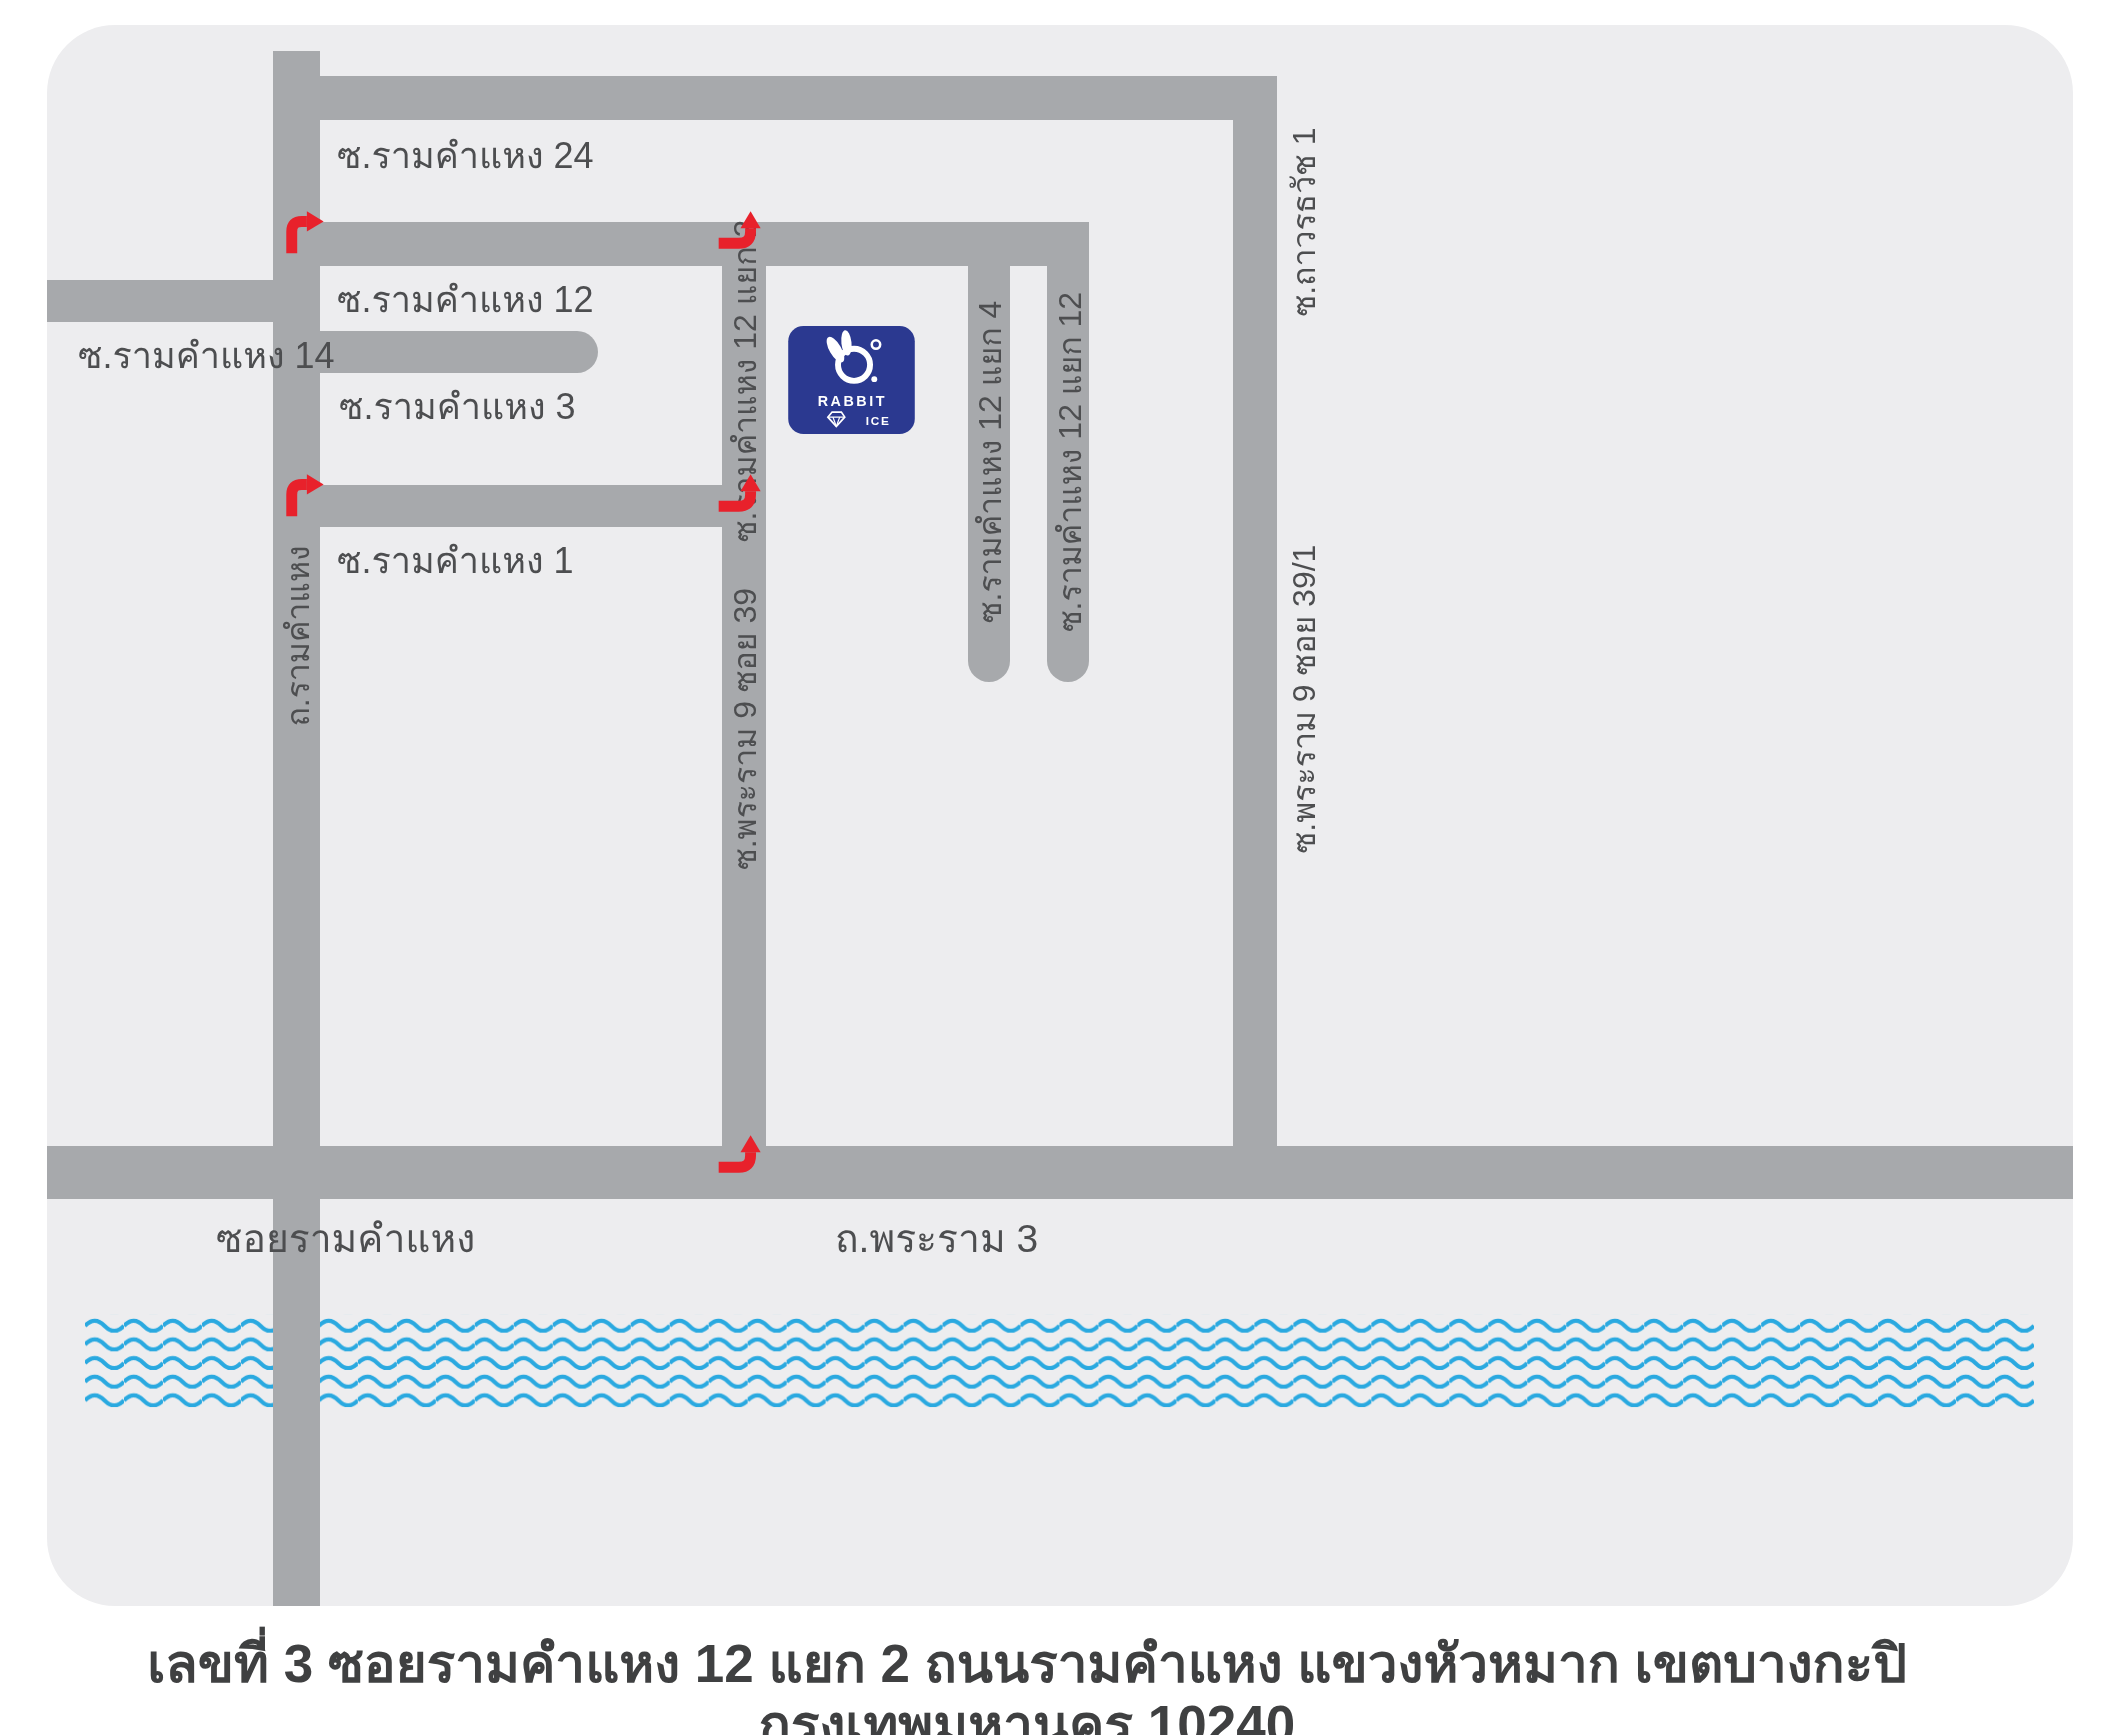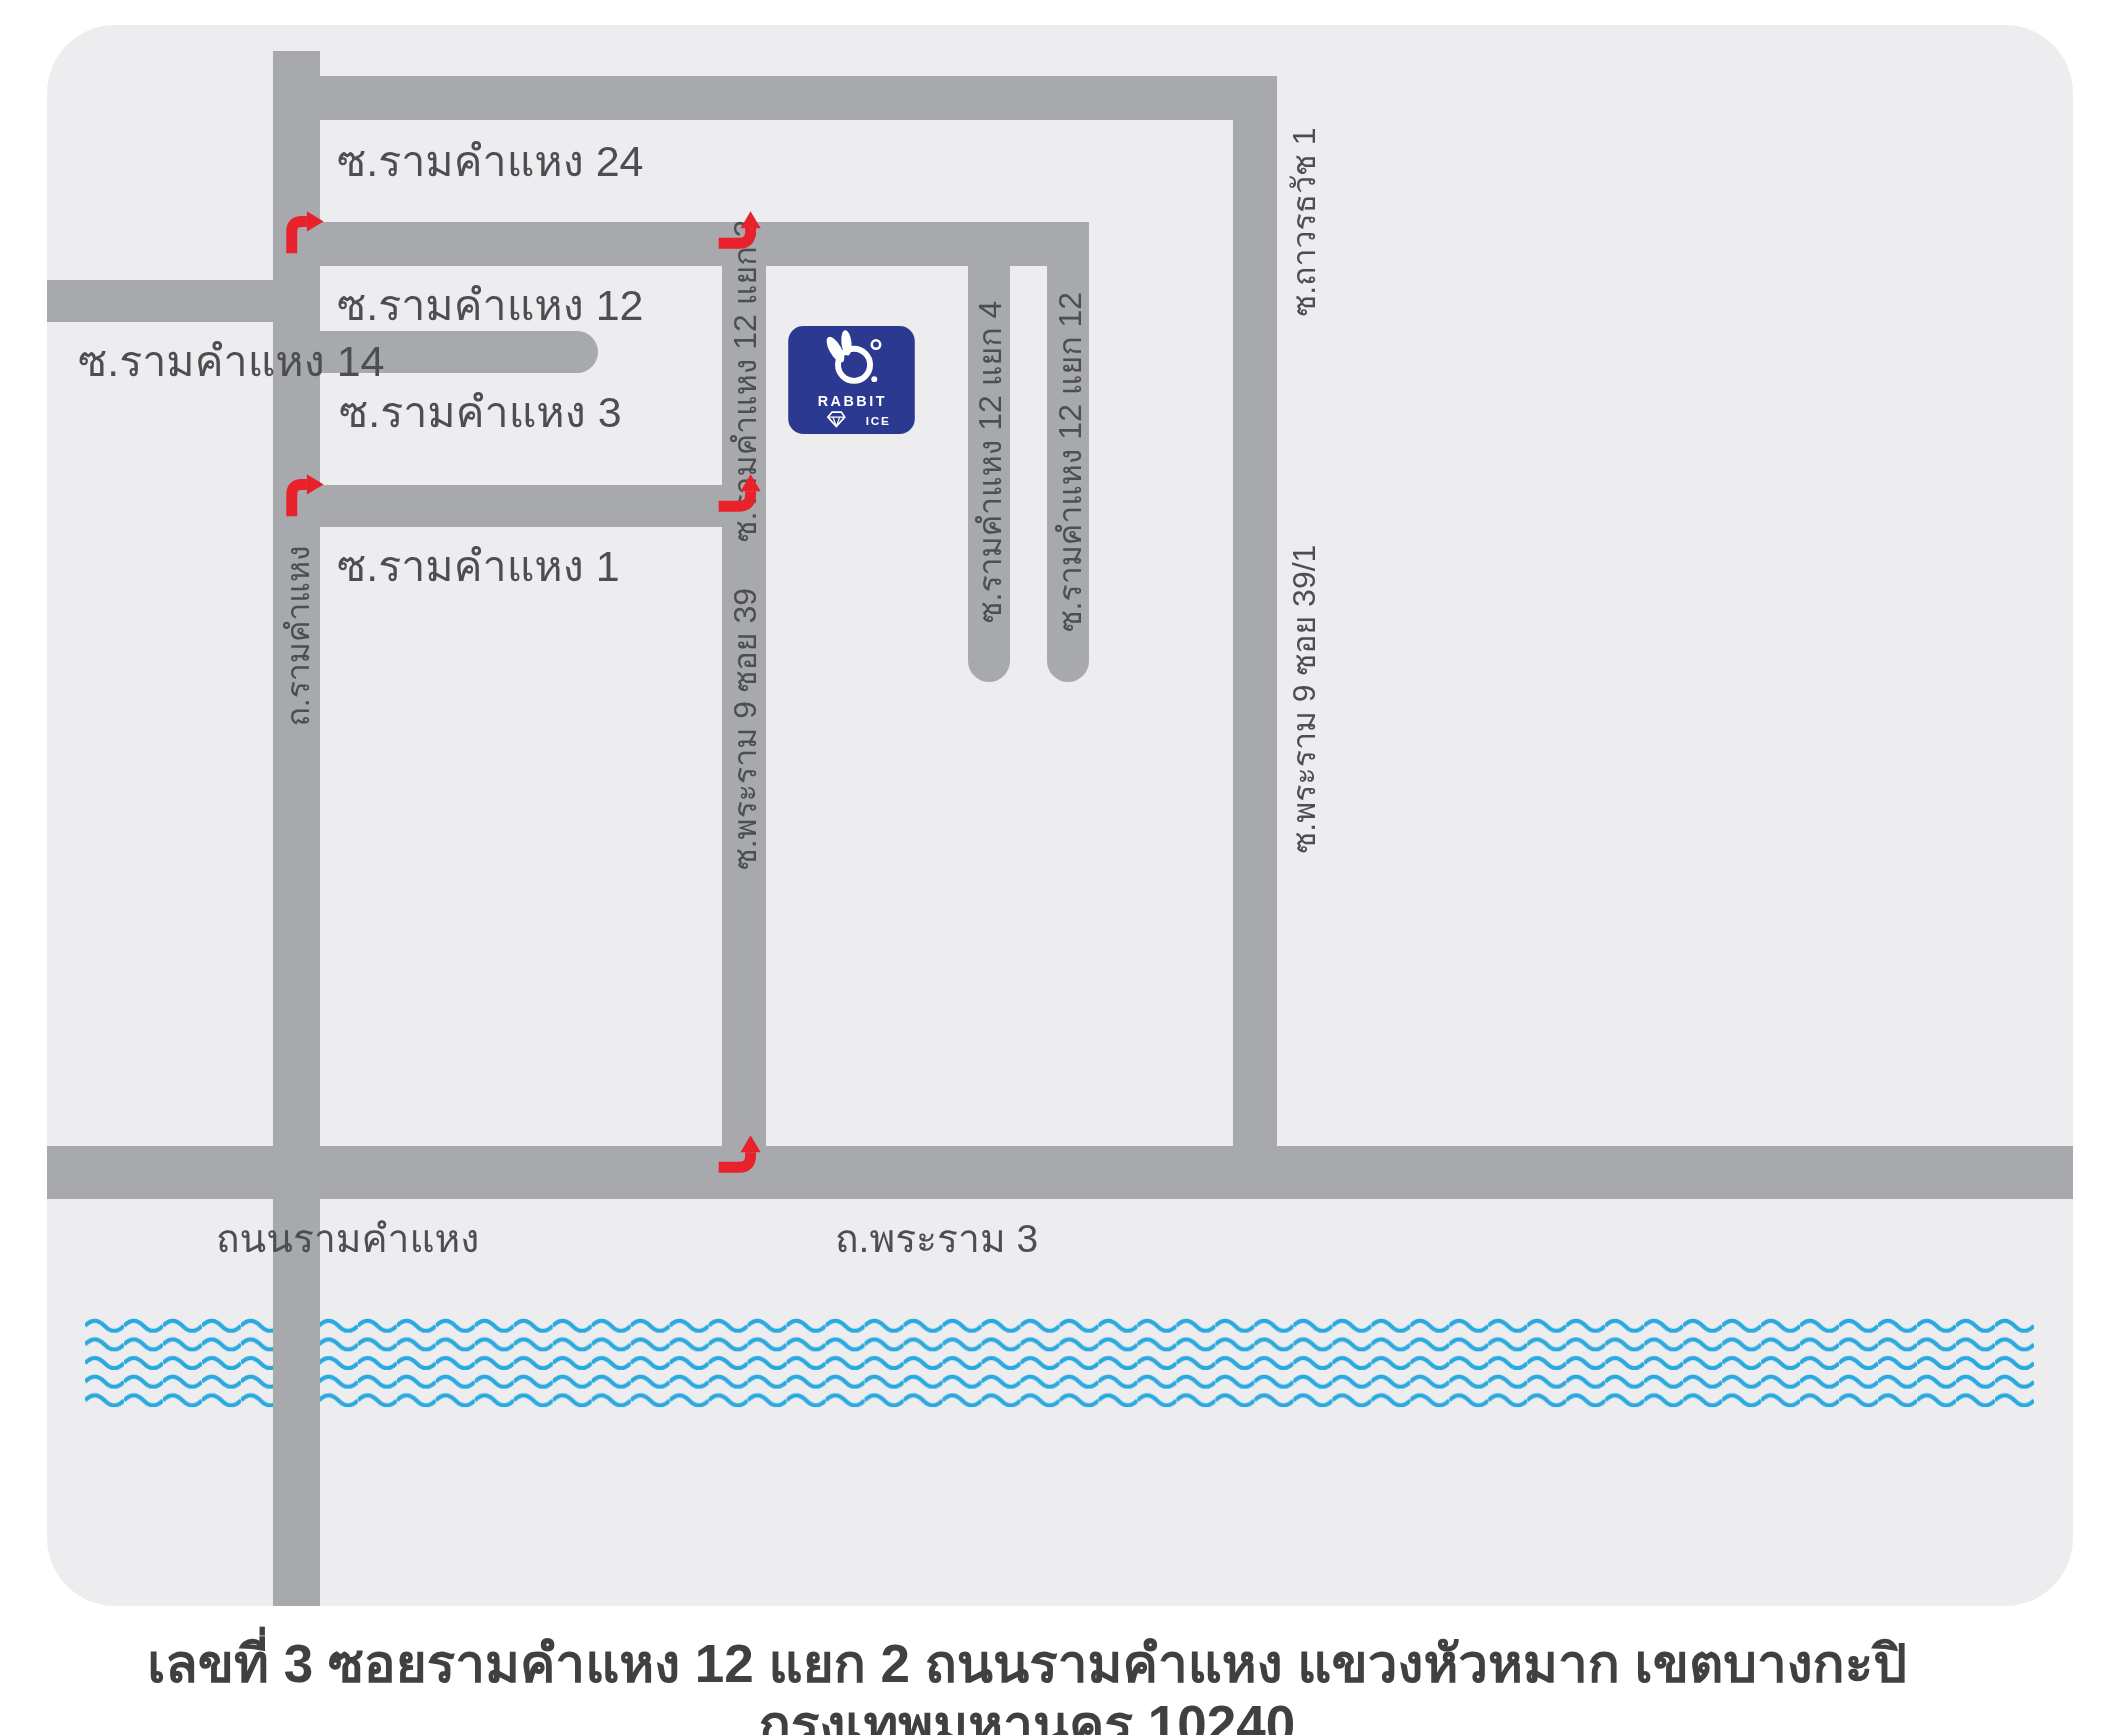--- a/index.html
+++ b/index.html
@@ -8,21 +8,21 @@
   .stage { position:absolute; left:0; top:0; width:2119px; height:1736px; }
 
   .map-bg { position:absolute; left:47px; top:25.4px; width:2026px; height:1581px;
             background:#EDEDEF; border-radius:68px; z-index:0; }
 
   .waves { position:absolute; left:85px; top:1314px; z-index:1; }
 
   .road { position:absolute; background:#A7A9AC; z-index:2; }
 
   .hlabel { position:absolute; z-index:3; white-space:nowrap;
-            font-size:43px; font-weight:500; color:#4D4E50; }
+            font-size:36px; font-weight:500; color:#4D4E50; }
   .vlabel { position:absolute; z-index:3; white-space:nowrap;
             font-size:32px; font-weight:500; color:#4D4E50;
             transform:translate(-50%,-50%) rotate(-90deg); }
   .biglabel { font-size:39px; }
 
   .arrow { position:absolute; width:47px; height:47px; z-index:4; }
 
   .logo { position:absolute; left:788px; top:326px; width:127px; height:108px; z-index:4; }
 
   .address { position:absolute; left:0; width:2054px; text-align:center; z-index:3;
@@ -56,21 +56,21 @@
   <div class="road" style="left:273px; top:485px; width:493px; height:42px;"></div>
   <div class="road" style="left:968px; top:266px; width:42px; height:416px; border-radius:0 0 21px 21px;"></div>
   <div class="road" style="left:1047px; top:266px; width:42px; height:416px; border-radius:0 0 21px 21px;"></div>
   <div class="road" style="left:47px; top:1146px; width:2026px; height:53px;"></div>
 
   <div class="hlabel" style="left:337px; top:127px;">ซ.รามคำแหง 24</div>
   <div class="hlabel" style="left:337px; top:271px;">ซ.รามคำแหง 12</div>
   <div class="hlabel" style="left:78px; top:327px;">ซ.รามคำแหง 14</div>
   <div class="hlabel" style="left:339px; top:378px;">ซ.รามคำแหง 3</div>
   <div class="hlabel" style="left:337px; top:532px;">ซ.รามคำแหง 1</div>
-  <div class="hlabel biglabel" style="left:216px; top:1207px;">ถนนรามคำแหง</div>
+  <div class="hlabel biglabel" style="left:216px; top:1207px;">ซอยรามคำแหง</div>
   <div class="hlabel biglabel" style="left:835px; top:1207px;">ถ.พระราม 3</div>
 
   <div class="vlabel" style="left:297px; top:636px;">ถ.รามคำแหง</div>
   <div class="vlabel" style="left:744px; top:381px;">ซ.รามคำแหง 12 แยก 2</div>
   <div class="vlabel" style="left:744px; top:729px;">ซ.พระราม 9 ซอย 39</div>
   <div class="vlabel" style="left:989px; top:462px;">ซ.รามคำแหง 12 แยก 4</div>
   <div class="vlabel" style="left:1069px; top:462px;">ซ.รามคำแหง 12 แยก 12</div>
   <div class="vlabel" style="left:1303px; top:222px;">ซ.ถาวรธวัช 1</div>
   <div class="vlabel" style="left:1303px; top:699px;">ซ.พระราม 9 ซอย 39/1</div>
 

